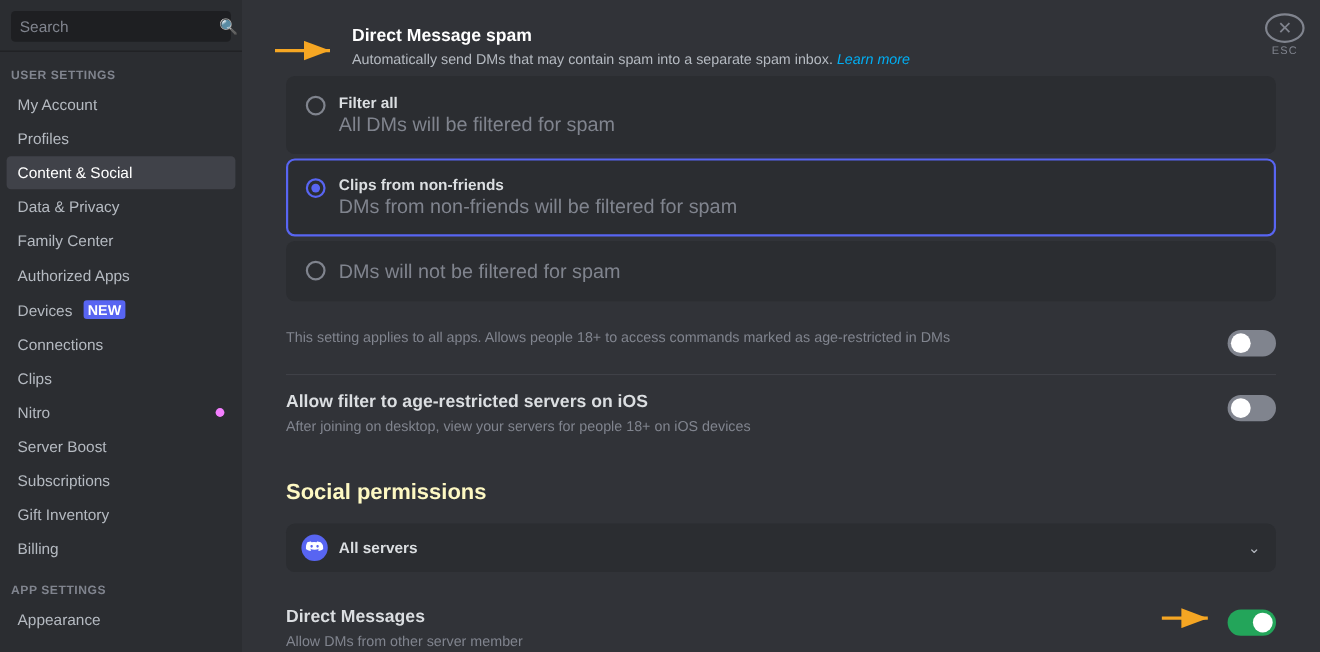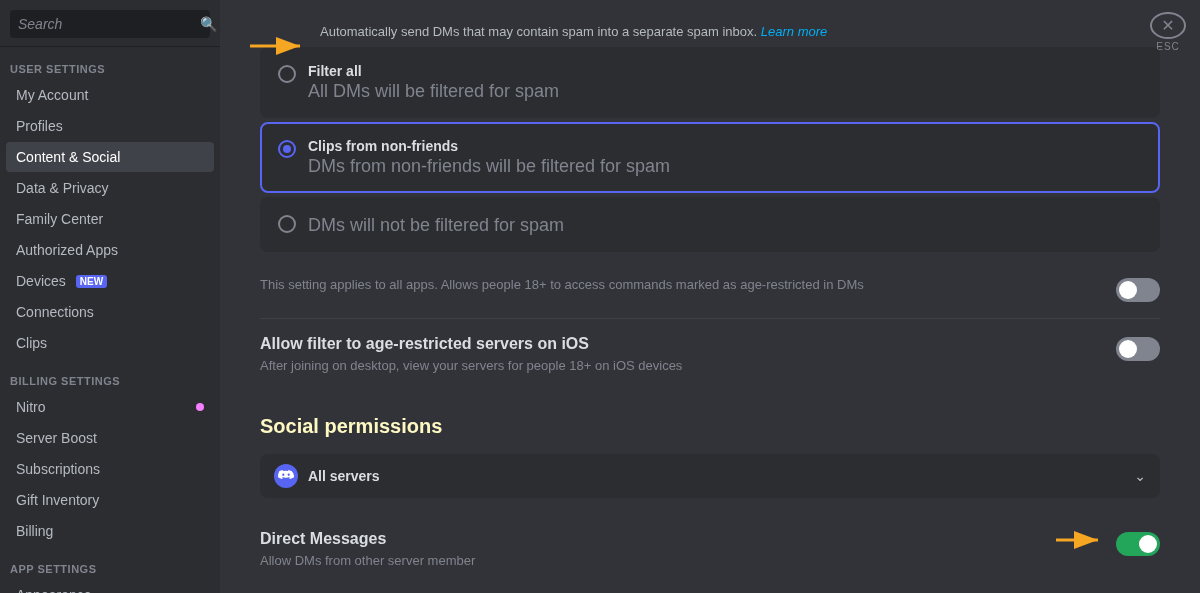--- a/index.html
+++ b/index.html
@@ -38,21 +38,20 @@
       align-items: center;
       padding: 6px 8px;
     }
     .search-input {
       background: transparent;
       border: none;
       outline: none;
       color: #fde047;
       font-size: 14px;
       flex: 1;
-      font-style: italic;
     }
     .search-input::placeholder { color: #80848e; }
     .search-icon-wrap {
       color: #80848e;
       font-size: 14px;
     }
 
     .section-label {
       font-size: 11px;
       font-weight: 700;
@@ -72,21 +71,21 @@
       font-size: 14px;
       margin: 1px 6px;
       position: relative;
       gap: 6px;
     }
     .sidebar-item.active { background: #404249; color: #fff; }
 
     .badge-new {
       background: #5865f2;
       color: #fff;
-      font-size: 10px;
+      font-size: 13px;
       font-weight: 700;
       padding: 1px 4px;
       border-radius: 3px;
       text-transform: uppercase;
       margin-left: 4px;
     }
     .nitro-dot {
       width: 8px;
       height: 8px;
       background: #f47fff;
@@ -323,21 +322,20 @@
       <div class="sidebar-item">
         <span>Devices</span>
         <span class="badge-new">NEW</span>
       </div>
       <div class="sidebar-item">
         <span>Connections</span>
       </div>
       <div class="sidebar-item">
         <span>Clips</span>
       </div>
-      <div class="section-label">BILLING SETTINGS</div>
       <div class="sidebar-item">
         <span>Nitro</span>
         <div class="nitro-dot"></div>
       </div>
       <div class="sidebar-item">
         <span>Server Boost</span>
       </div>
       <div class="sidebar-item">
         <span>Subscriptions</span>
       </div>
@@ -368,20 +366,21 @@
       <svg style="position:absolute;left:-10px;top:8px;width:60px;height:28px;" viewBox="0 0 60 28">
         <defs>
           <marker id="arrowhead1" markerWidth="8" markerHeight="6" refX="8" refY="3" orient="auto">
             <polygon points="0 0, 8 3, 0 6" fill="#f5a623"></polygon>
           </marker>
         </defs>
         <line x1="0" y1="14" x2="50" y2="14" stroke="#f5a623" stroke-width="3" marker-end="url(#arrowhead1)"></line>
       </svg>
 
       <div class="spam-header">
+        <div class="spam-title">Direct Message spam</div>
         <div class="spam-desc">
           <span>Automatically send DMs that may contain spam into a separate spam inbox.</span>
           <a href="#">Learn more</a>
         </div>
       </div>
     </div>
 
     <div id="radio-cards">
         <div class="radio-card">
           <div class="radio-circle"></div>

